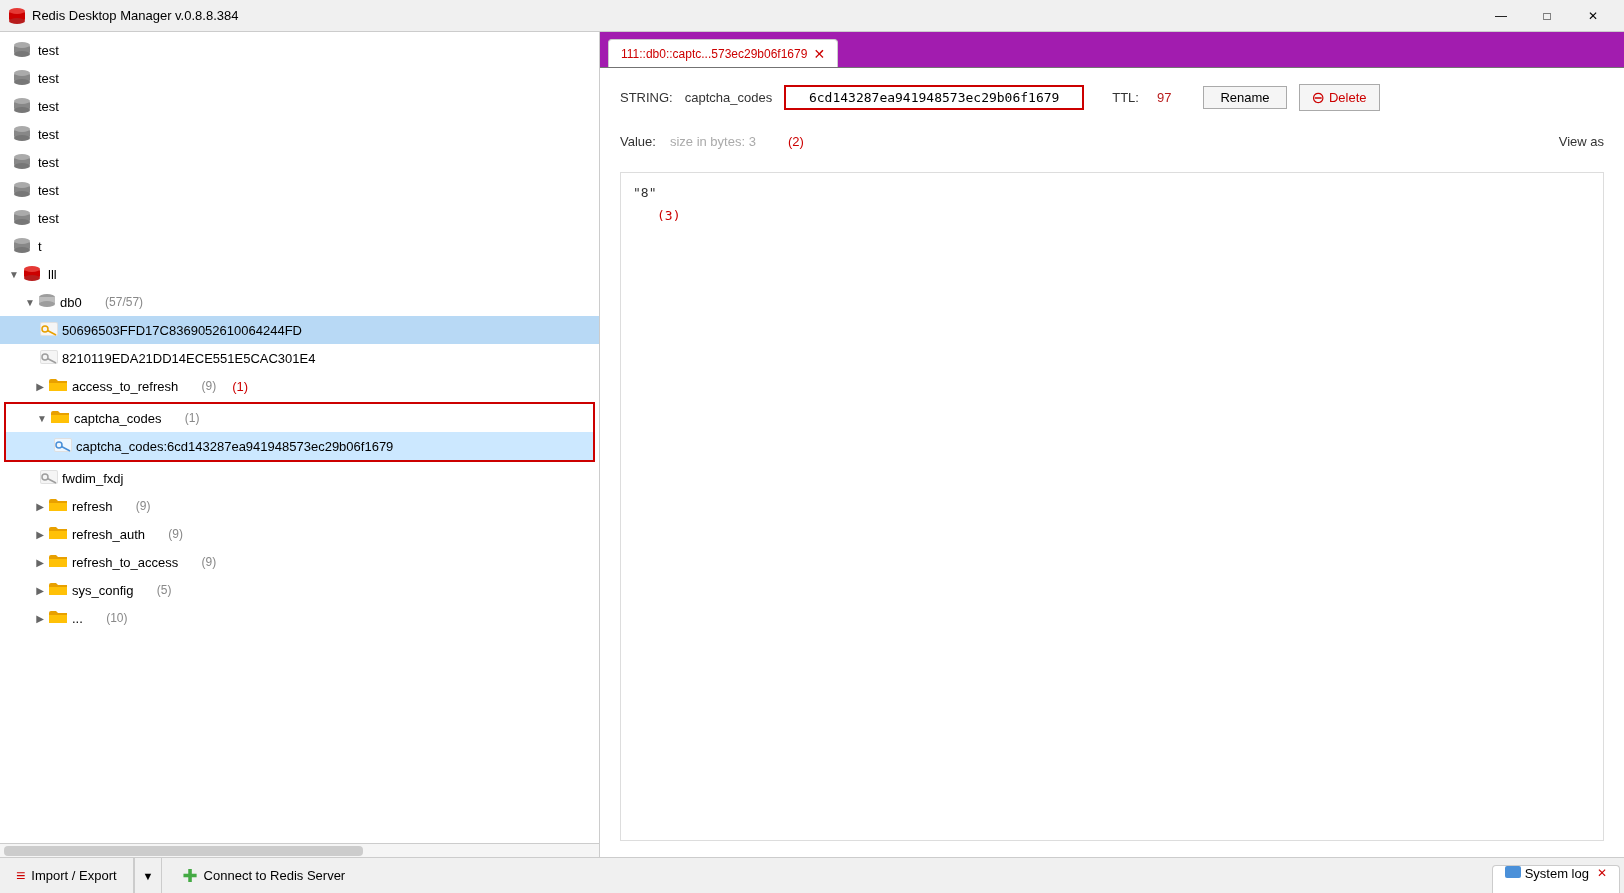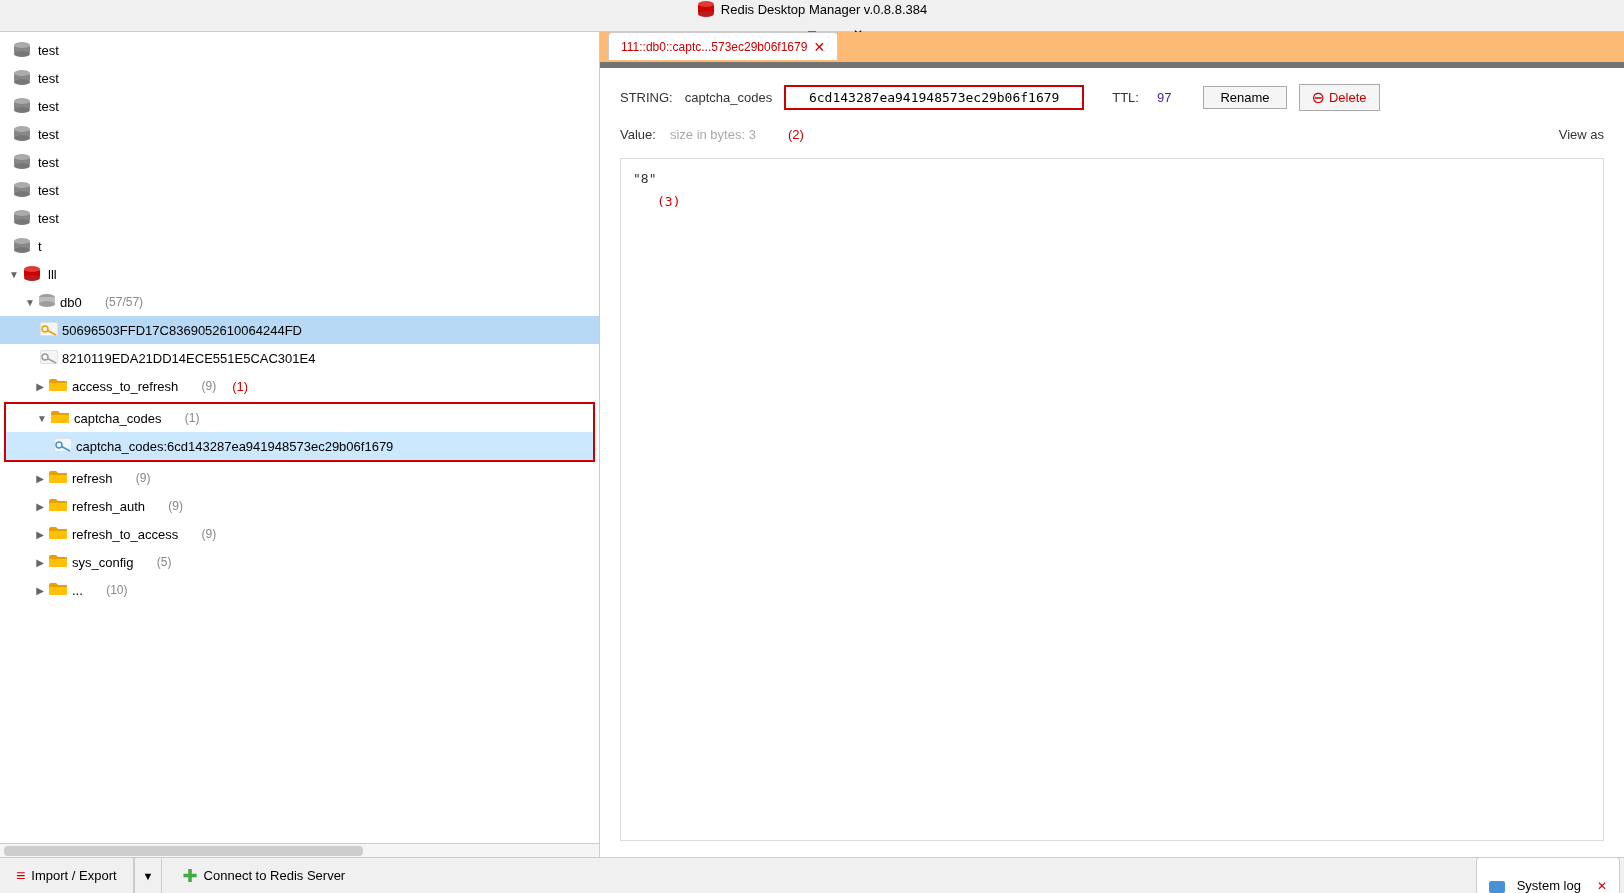--- a/index.html
+++ b/index.html
@@ -7,21 +7,20 @@
     
     
     #title-bar {
       height: 32px;
       background: #f0f0f0;
       display: flex;
       align-items: center;
       justify-content: space-between;
       padding: 0 8px;
       border-bottom: 1px solid #ccc;
-      flex-direction: column;
     }
     #title-bar-left {
       display: flex;
       align-items: center;
       gap: 6px;
     }
     #title-bar-controls {
       display: flex;
       gap: 0;
     }
@@ -88,24 +87,24 @@
       flex: 1;
       background: white;
       display: flex;
       flex-direction: column;
       overflow: hidden;
     }
 
     
     #tab-bar {
       height: 36px;
-      background: #fdba74;
-      border-bottom: 6px solid #737373;
-      display: flex;
-      align-items: flex-start;
+      background: #a21caf;
+      border-bottom: 1px solid #737373;
+      display: flex;
+      align-items: flex-end;
       padding: 0 8px;
     }
 
     .tab {
       display: flex;
       align-items: center;
       height: 28px;
       padding: 0 12px;
       background: white;
       border: 1px solid #ccc;
@@ -121,38 +120,38 @@
       color: #cc0000;
       font-size: 14px;
       cursor: pointer;
     }
 
     
     #key-detail {
       padding: 16px 20px;
       display: flex;
       flex-direction: column;
-      gap: 16px;
+      gap: 23px;
       flex: 1;
     }
 
     #key-header {
       display: flex;
       align-items: center;
       gap: 12px;
     }
 
     .key-type-label {
       font-size: 13px;
       color: #333;
       font-weight: normal;
     }
 
     .ttl-label { font-size: 13px; color: #333; }
-    .ttl-value { font-size: 13px; color: #4c1d95; margin-right: 12px; }
+    .ttl-value { font-size: 13px; color: #b91c1c; margin-right: 12px; }
 
     #rename-btn {
       border: 1px solid #aaa;
       background: #f5f5f5;
       padding: 3px 16px;
       cursor: pointer;
       font-size: 13px;
     }
 
     #delete-btn {
@@ -481,20 +480,32 @@
                   <rect x="0" y="1" width="18" height="14" rx="2" fill="#e0e0e0"></rect>
                   <rect x="1" y="2" width="16" height="12" rx="1" fill="#f0f8ff"></rect>
                   <circle cx="5" cy="8" r="3" fill="none" stroke="#4a90d9" stroke-width="1.5"></circle>
                   <line x1="7.5" y1="9.5" x2="16" y2="14" stroke="#4a90d9" stroke-width="1.5"></line>
                 </svg>
             </span>
             <span class="tree-label">captcha_codes:6cd143287ea941948573ec29b06f1679</span>
           </div>
         </div>
 
+        <div class="tree-item">
+          <span class="tree-indent" style="width:36px"></span>
+          <span style="margin-right:4px;">
+            <svg width="18" height="16" viewBox="0 0 18 16">
+                <rect x="0" y="1" width="18" height="14" rx="2" fill="#e0e0e0"></rect>
+                <rect x="1" y="2" width="16" height="12" rx="1" fill="#f5f5f5"></rect>
+                <circle cx="5" cy="8" r="3" fill="none" stroke="#9e9e9e" stroke-width="1.5"></circle>
+                <line x1="7.5" y1="9.5" x2="16" y2="14" stroke="#9e9e9e" stroke-width="1.5"></line>
+              </svg>
+          </span>
+          <span class="tree-label">fwdim_fxdj</span>
+        </div>
 
         <div class="tree-item">
           <span class="tree-indent" style="width:28px"></span>
           <span class="tree-toggle">▶</span>
           <span style="margin-right:4px;">
             <svg width="20" height="16" viewBox="0 0 20 16">
                 <path d="M1 4 Q1 2 3 2 L8 2 L10 4 L19 4 Q19 4 19 6 L19 13 Q19 14 18 14 L2 14 Q1 14 1 13 Z" fill="#e8a000"></path>
                 <path d="M1 6 L19 6 L19 13 Q19 14 18 14 L2 14 Q1 14 1 13 Z" fill="#ffc107"></path>
               </svg>
           </span>
@@ -610,20 +621,20 @@
     <button id="import-export-btn">
       <span style="color:#cc0000; font-size:16px;">≡</span>
       <span>Import / Export</span>
     </button>
     <button id="import-export-arrow" style="border:none; border-left:1px solid #ccc; border-right:1px solid #ccc; padding:0 8px; height:100%; background:transparent; cursor:pointer; font-size:11px;">▼</button>
     <button id="connect-btn">
       <span style="color:#44aa44; font-size:18px;">✚</span>
       <span>Connect to Redis Server</span>
     </button>
     <div style="margin-left:auto; display:flex; align-items:flex-end; height:100%;">
-      <div id="system-log-tab" style="display:flex; align-items:flex-end; gap:12px; padding:0 12px; height:36px; border:1px solid #ccc; border-bottom:none; border-radius:4px 4px 0 0; background:white; cursor:pointer; font-size:13px; align-self:flex-end; margin-right:4px;">
+      <div id="system-log-tab" style="display:flex; align-items:flex-start; gap:4px; padding:0 12px; height:28px; border:1px solid #ccc; border-bottom:none; border-radius:4px 4px 0 0; background:white; cursor:pointer; font-size:13px; align-self:flex-end; margin-right:4px;">
         <span style="background:#4a90d9; width:16px; height:12px; display:inline-block; border-radius:2px;"></span>
         <span>System log</span>
         <span style="color:#cc0000; font-size:12px; margin-left:4px;">✕</span>
       </div>
     </div>
   </div>
 </div>
 
 </body></html>

